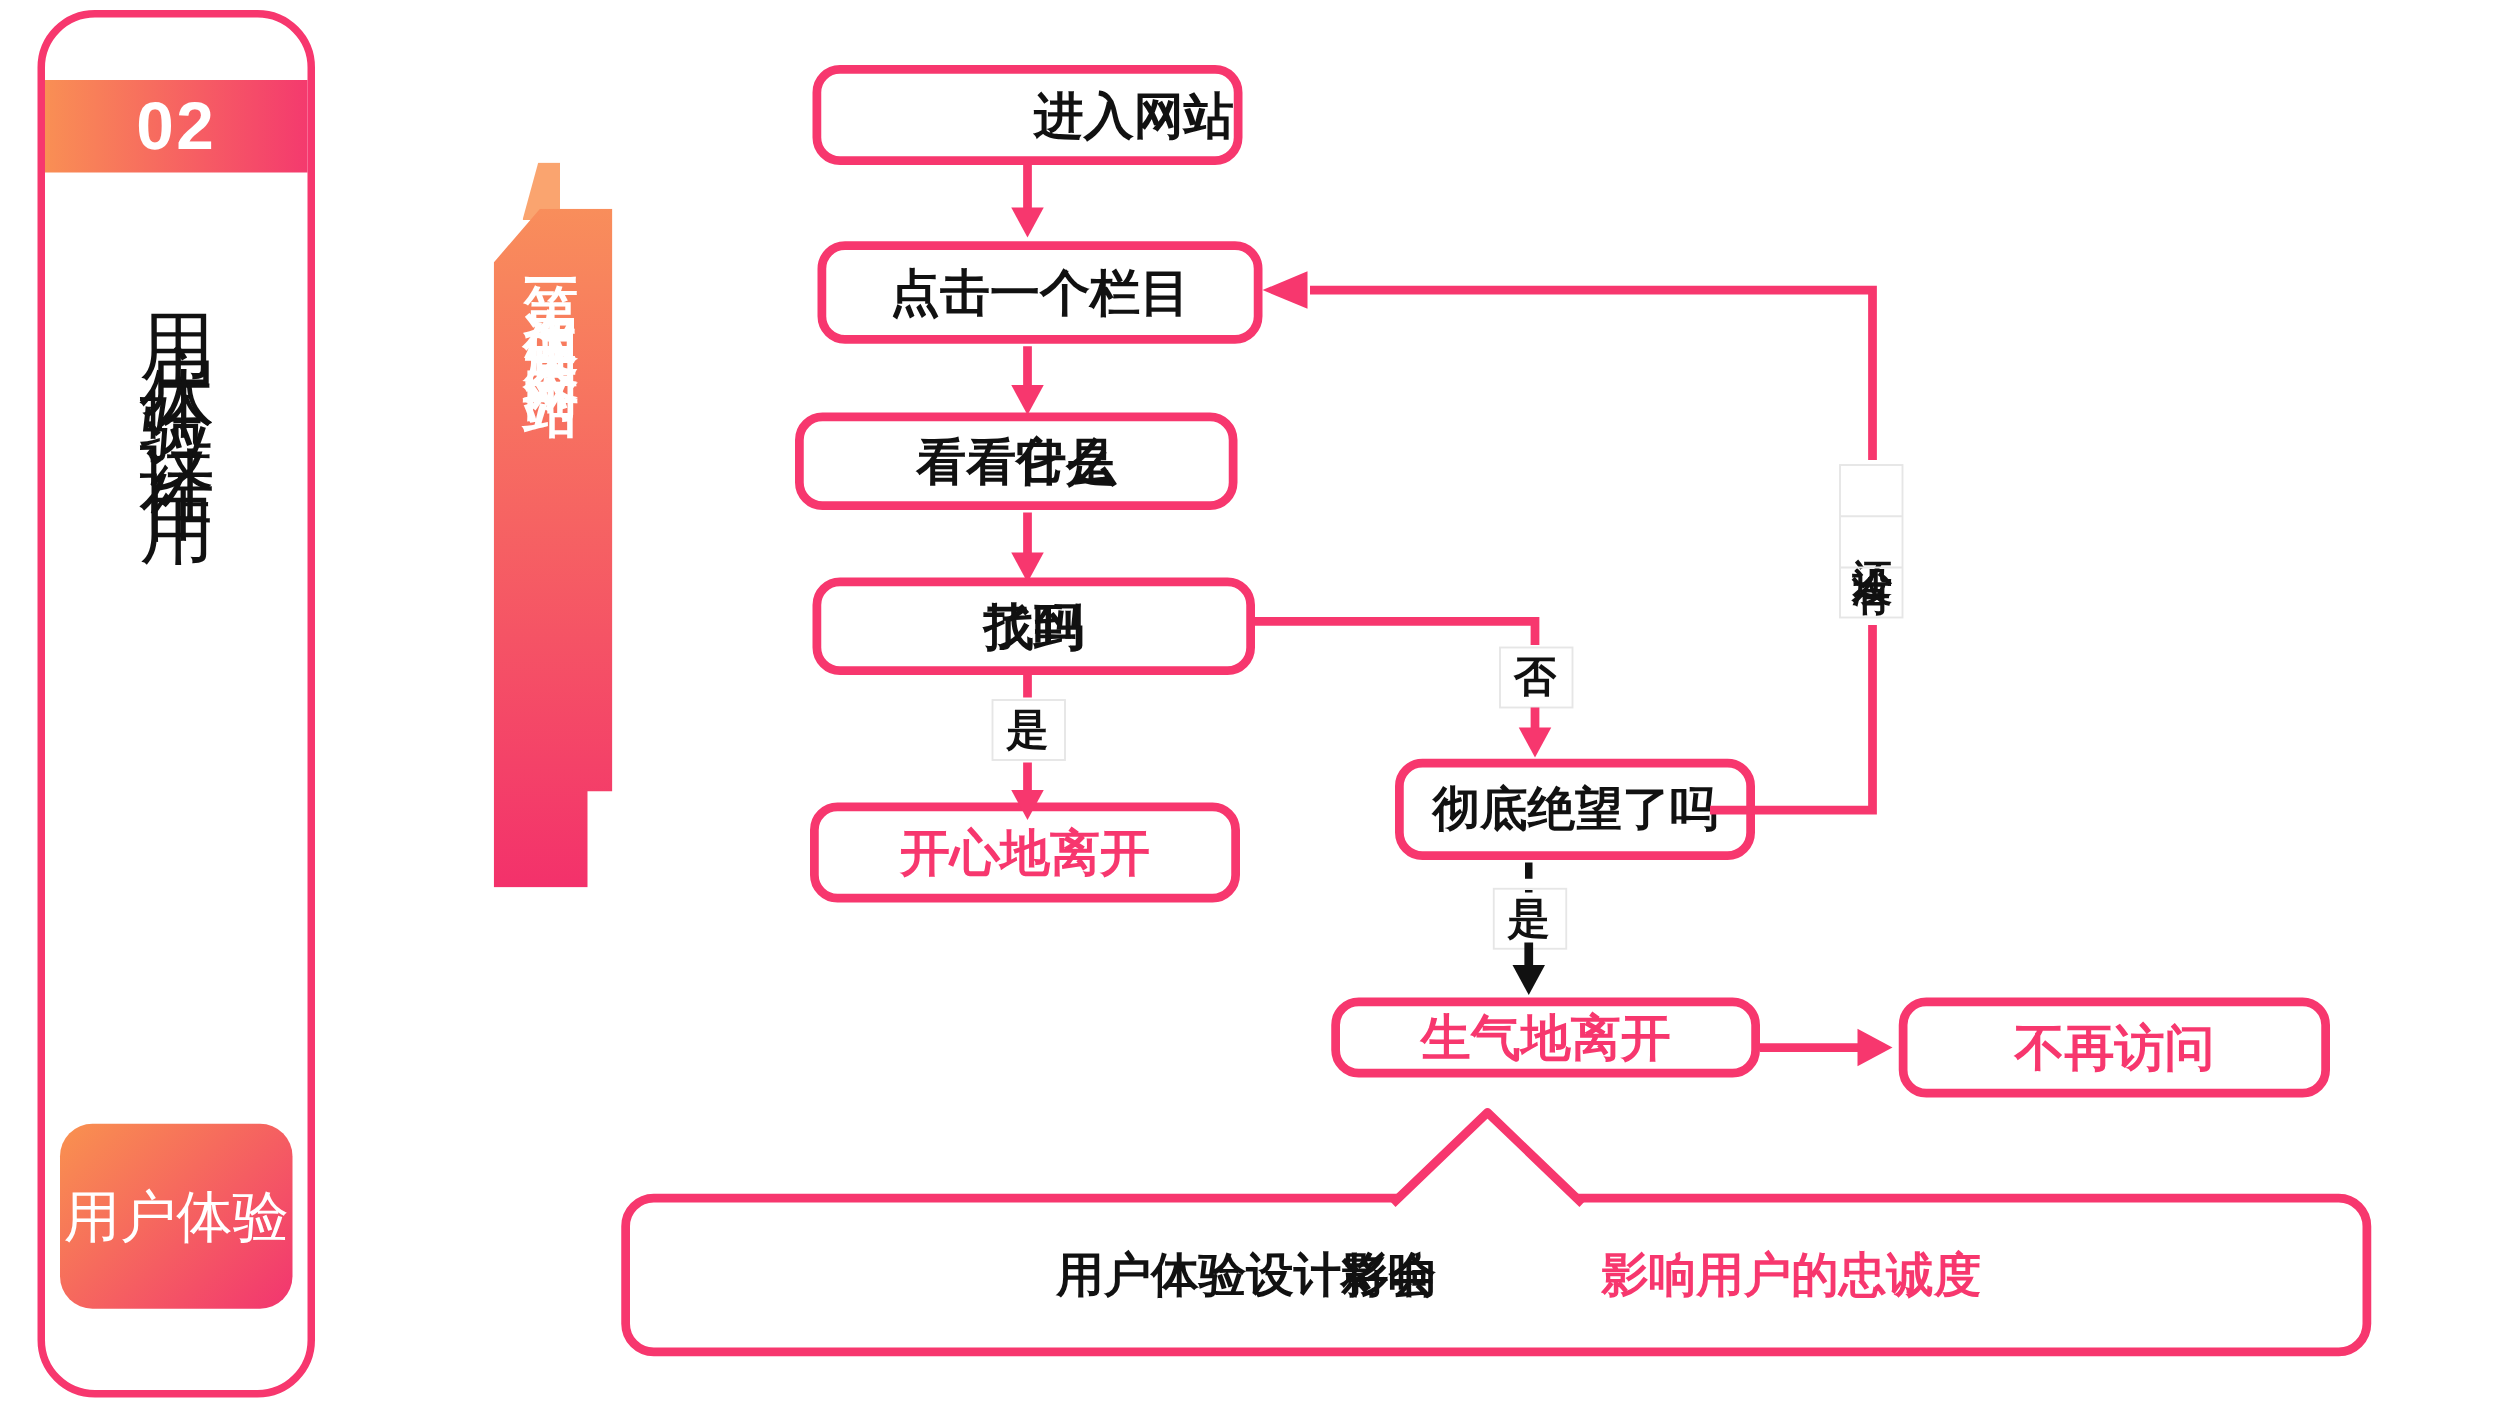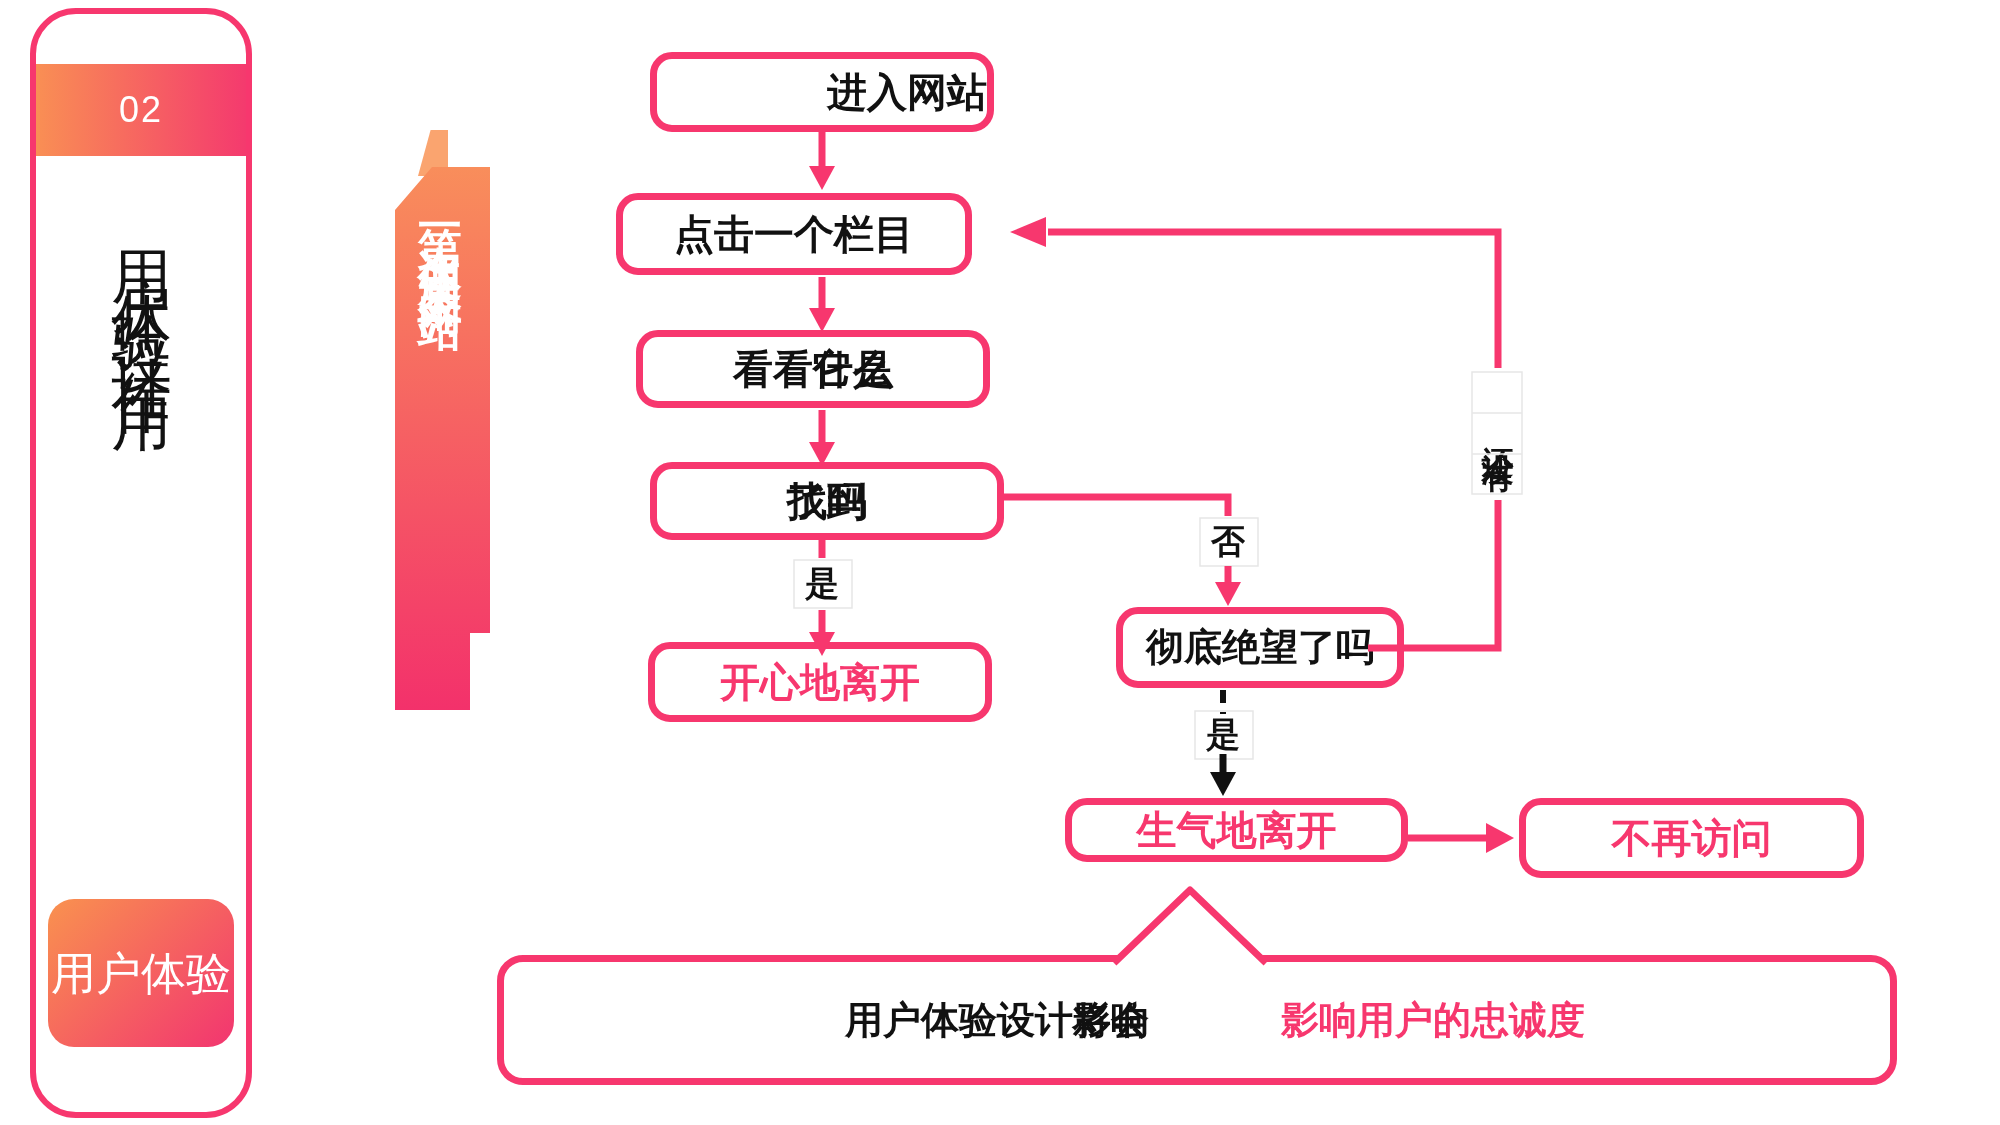--- a/index.html
+++ b/index.html
@@ -6,24 +6,24 @@
   .stage{
     position:relative;width:2000px;height:1125px;background:#fff;overflow:hidden;
     font-family:"Liberation Sans","DejaVu Sans",sans-serif;color:#111;
   }
   
   .sidebar{
     position:absolute;left:30px;top:8px;width:222px;height:1110px;
     border:6px solid #F7376E;border-radius:46px;background:#fff;box-sizing:border-box;
   }
   .num-band{
-    position:absolute;left:0;right:0;top:50px;height:92px;
+    position:absolute;left:0;right:0;top:50px;height:74px;
     background:linear-gradient(90deg,#F98F54 0%,#F43A6E 100%);
     display:flex;align-items:center;justify-content:center;
-    color:#fff;font-size:36px;font-weight:400;letter-spacing:2px;
+    color:#fff;font-size:54px;font-weight:700;letter-spacing:2px;
   }
   .vtitle{
     position:absolute;left:50%;top:190px;transform:translateX(-50%);
     writing-mode:vertical-rl;text-orientation:upright;
     font-size:60px;font-weight:400;letter-spacing:21px;color:#111;white-space:nowrap;
   }
   .side-badge{
     position:absolute;left:12px;top:885px;width:186px;height:148px;border-radius:26px;
     background:linear-gradient(135deg,#F9924F 0%,#F23570 100%);
     display:flex;flex-direction:row;align-items:center;justify-content:center;
@@ -49,21 +49,21 @@
   .node{
     position:absolute;box-sizing:border-box;background:#fff;
     border:7px solid #F7376E;border-radius:22px;
     display:flex;align-items:center;justify-content:center;
     font-size:40px;font-weight:700;color:#111;white-space:nowrap;z-index:2;
   }
   .node.pinktext{color:#F7376E;}
   .comp{position:relative;display:inline-block;}
   .comp .ovl{position:absolute;right:0;top:0;text-align:center;}
   .n-enter{left:650px;top:52px;width:344px;height:80px;justify-content:flex-end;}
-  .n-click{left:616px;top:193px;width:356px;height:82px;}
+  .n-click{left:654px;top:193px;width:356px;height:82px;}
   .n-look{left:636px;top:330px;width:354px;height:78px;}
   .n-found{left:650px;top:462px;width:354px;height:78px;}
   .n-desperate{left:1080px;top:607px;width:288px;height:81px;font-size:38px;margin-left:36px;}
   .n-happy{left:648px;top:642px;width:344px;height:80px;}
   .n-angry{left:1065px;top:798px;width:343px;height:64px;}
   .n-never{left:1519px;top:798px;width:345px;height:80px;}
   
   .blabel{
     position:absolute;transform:translate(-50%,-50%);
     font-size:34px;font-weight:700;color:#111;z-index:3;background:transparent;

